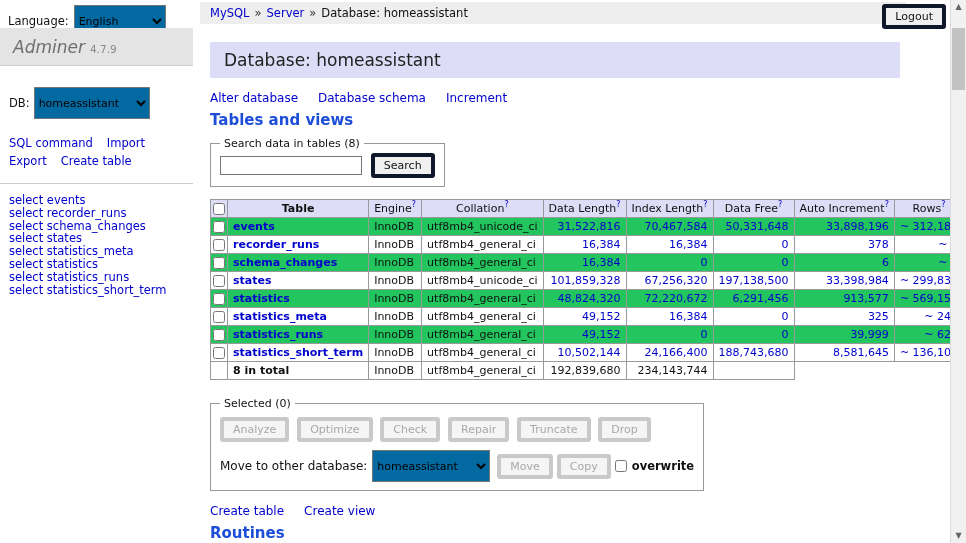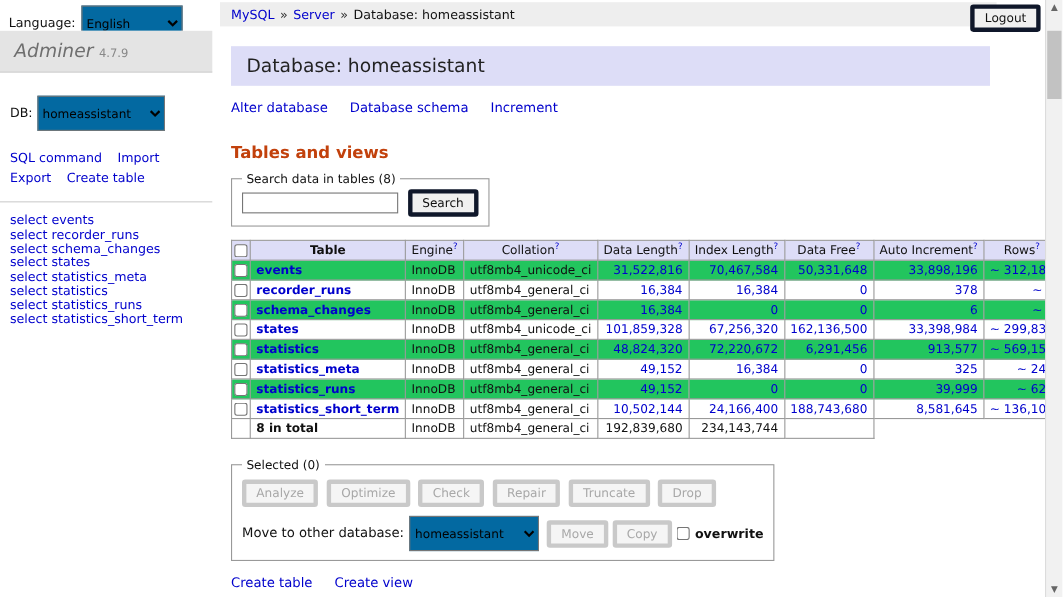--- a/index.html
+++ b/index.html
@@ -34,21 +34,21 @@
   .side-links { margin: 0; padding: 15px 9px 13px 9px; border-bottom: 1px solid #ccc; line-height: 18px; }
   .side-links a { margin-right: 14px; font-size: 11.5px; white-space: nowrap; display: inline-block; }
   .tables-list { padding: 10px 9px; }
   .tables-list a { display: block; font-size: 11.5px; line-height: 12.8px; white-space: nowrap; }
 
   
   #content { position: absolute; left: 193px; top: 28px; right: 16px; bottom: 0; padding-left: 17px; overflow: hidden; }
   h2 { margin: 14px 50px 0 0; background: #ddddf7; color: #222; font-weight: normal; font-size: 17px; padding: 8px 14px; }
   .links { margin: 13px 0 0 0; font-size: 12px; }
   .links a { margin-right: 20px; }
-  h3 { margin: 25px 0 0 0; font-size: 15px; color: #c2410c; font-weight: bold; }
+  h3 { margin: 6px 0 0 0; font-size: 15px; color: #1d4ed8; font-weight: bold; }
   fieldset { border: 1px solid #999; margin: 8px 0 0 0; padding: 3px 9px 8px 9px; display: inline-block; }
   legend { font-size: 11px; padding: 0 4px; }
   #search-input { width: 142px; height: 19px; border: 1px solid #767676; font-size: 11px; padding: 1px 3px;
     font-family: inherit; vertical-align: middle; margin-right: 5px; }
 
   table { border-collapse: collapse; margin-top: 12px; font-size: 11px; table-layout: auto; }
   td, th { border: 1px solid #999; padding: 2px 5px; height: 13px; white-space: nowrap; }
   thead td, thead th { background: #ddddf7; }
   thead td { text-align: center; }
   tbody th { text-align: left; }
@@ -193,21 +193,21 @@
           <td class="num"><a>~ 3</a></td>
 
         </tr>
         <tr>
           <td class="c"><input type="checkbox" style=""></td>
           <th><a>states</a></th>
           <td>InnoDB</td>
           <td>utf8mb4_unicode_ci</td>
           <td class="num"><a>101,859,328</a></td>
           <td class="num"><a>67,256,320</a></td>
-          <td class="num"><a>162,136,500</a></td>
+          <td class="num"><a>197,138,500</a></td>
           <td class="num"><a>33,398,984</a></td>
           <td class="num"><a>~ 299,833</a></td>
 
         </tr>
         <tr class="odd">
           <td class="c"><input type="checkbox" style=""></td>
           <th><a>statistics</a></th>
           <td>InnoDB</td>
           <td>utf8mb4_general_ci</td>
           <td class="num"><a>48,824,320</a></td>

